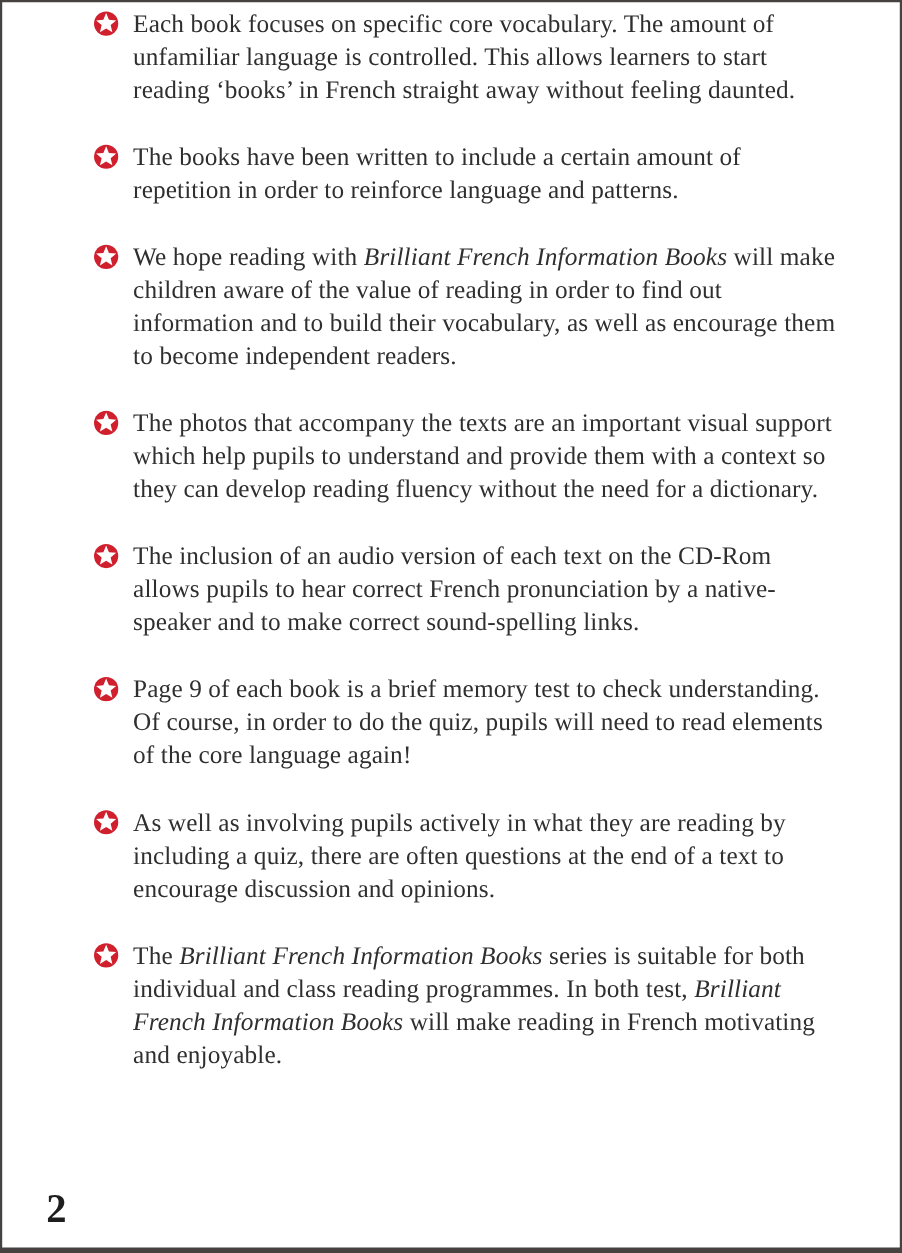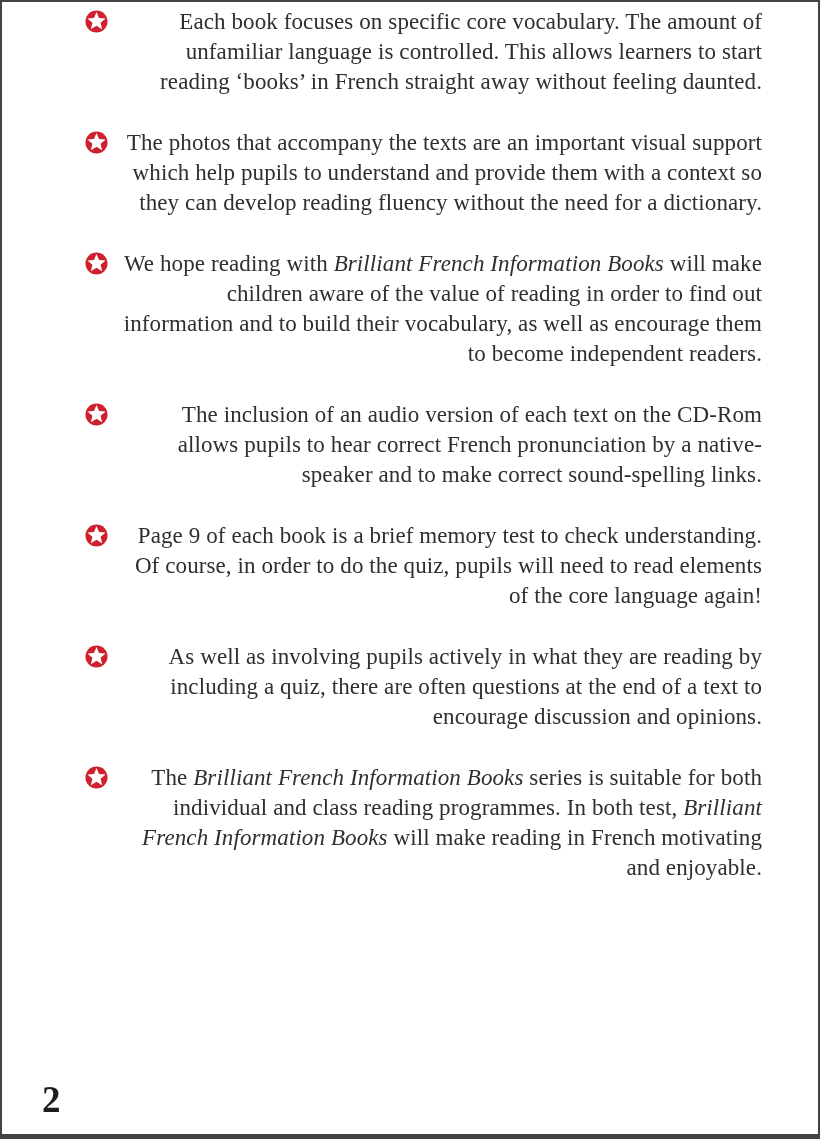--- a/index.html
+++ b/index.html
@@ -18,21 +18,20 @@
   }
   .page-frame{
     position:absolute;inset:0;
     border:2px solid var(--border-color);
     border-bottom-width:5px;
     box-sizing:border-box;
     pointer-events:none;
   }
   .content{
     padding:7px 58px 0 85px;
-    text-align:right;
   }
   .bullet-item{
     display:flex;
     align-items:flex-start;
     gap:13px;
     margin-bottom:31px;
   }
   .bullet-icon{
     width:23px;height:23px;
     flex:0 0 23px;
@@ -69,28 +68,35 @@
           <circle cx="12" cy="12" r="11.5" fill="#d0202e"></circle>
           <polygon fill="#ffffff" points="12,2 14.64,8.36 21.51,8.91 16.28,13.39 17.88,20.09 12,16.5 6.12,20.09 7.72,13.39 2.49,8.91 9.36,8.36"></polygon>
         </svg></span>
       <div class="bullet-text"><span>Each book focuses on specific core vocabulary. The amount of unfamiliar language is controlled. This allows learners to start reading ‘books’ in French straight away without feeling daunted.</span></div>
     </div>
     <div class="bullet-item">
       <span class="bullet-icon"><svg viewBox="0 0 24 24" width="23" height="23" aria-hidden="true">
           <circle cx="12" cy="12" r="11.5" fill="#d0202e"></circle>
           <polygon fill="#ffffff" points="12,2 14.64,8.36 21.51,8.91 16.28,13.39 17.88,20.09 12,16.5 6.12,20.09 7.72,13.39 2.49,8.91 9.36,8.36"></polygon>
         </svg></span>
-      <div class="bullet-text"><span>The photos that accompany the texts are an important visual support which help pupils to understand and provide them with a context so they can develop reading fluency without the need for a dictionary.</span></div>
+      <div class="bullet-text"><span>The books have been written to include a certain amount of repetition in order to reinforce language and patterns.</span></div>
     </div>
     <div class="bullet-item">
       <span class="bullet-icon"><svg viewBox="0 0 24 24" width="23" height="23" aria-hidden="true">
           <circle cx="12" cy="12" r="11.5" fill="#d0202e"></circle>
           <polygon fill="#ffffff" points="12,2 14.64,8.36 21.51,8.91 16.28,13.39 17.88,20.09 12,16.5 6.12,20.09 7.72,13.39 2.49,8.91 9.36,8.36"></polygon>
         </svg></span>
       <div class="bullet-text"><span>We hope reading with </span><span class="italic">Brilliant French Information Books</span><span> will make children aware of the value of reading in order to find out information and to build their vocabulary, as well as encourage them to become independent readers.</span></div>
+    </div>
+    <div class="bullet-item">
+      <span class="bullet-icon"><svg viewBox="0 0 24 24" width="23" height="23" aria-hidden="true">
+          <circle cx="12" cy="12" r="11.5" fill="#d0202e"></circle>
+          <polygon fill="#ffffff" points="12,2 14.64,8.36 21.51,8.91 16.28,13.39 17.88,20.09 12,16.5 6.12,20.09 7.72,13.39 2.49,8.91 9.36,8.36"></polygon>
+        </svg></span>
+      <div class="bullet-text"><span>The photos that accompany the texts are an important visual support which help pupils to understand and provide them with a context so they can develop reading fluency without the need for a dictionary.</span></div>
     </div>
     <div class="bullet-item">
       <span class="bullet-icon"><svg viewBox="0 0 24 24" width="23" height="23" aria-hidden="true">
           <circle cx="12" cy="12" r="11.5" fill="#d0202e"></circle>
           <polygon fill="#ffffff" points="12,2 14.64,8.36 21.51,8.91 16.28,13.39 17.88,20.09 12,16.5 6.12,20.09 7.72,13.39 2.49,8.91 9.36,8.36"></polygon>
         </svg></span>
       <div class="bullet-text"><span>The inclusion of an audio version of each text on the CD-Rom allows pupils to hear correct French pronunciation by a native-speaker and to make correct sound-spelling links.</span></div>
     </div>
     <div class="bullet-item">
       <span class="bullet-icon"><svg viewBox="0 0 24 24" width="23" height="23" aria-hidden="true">

